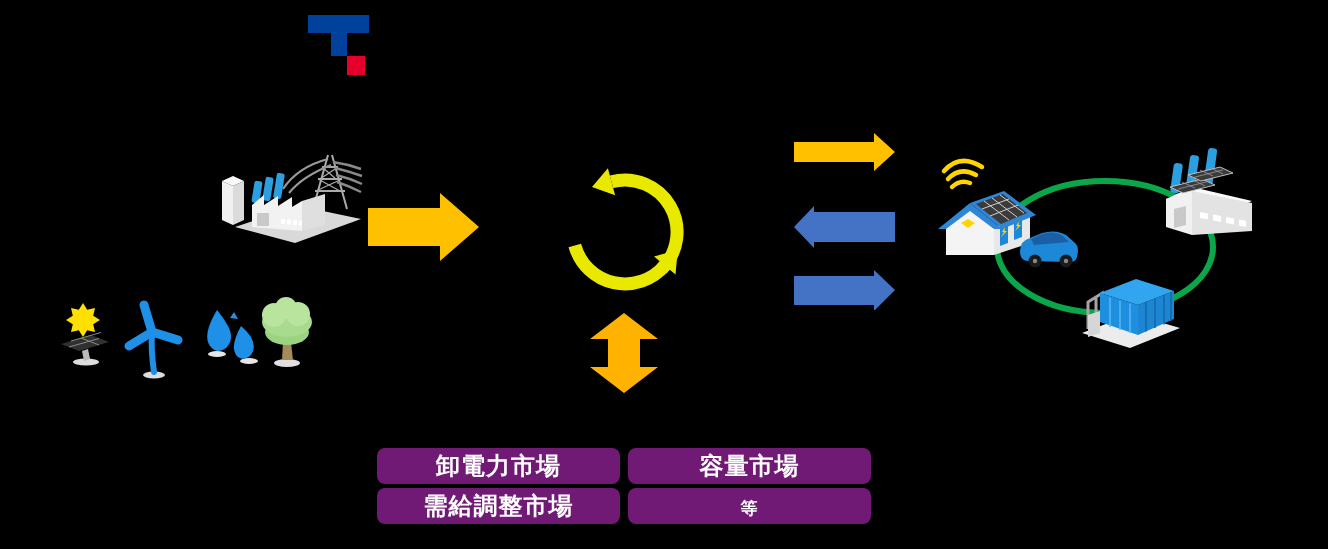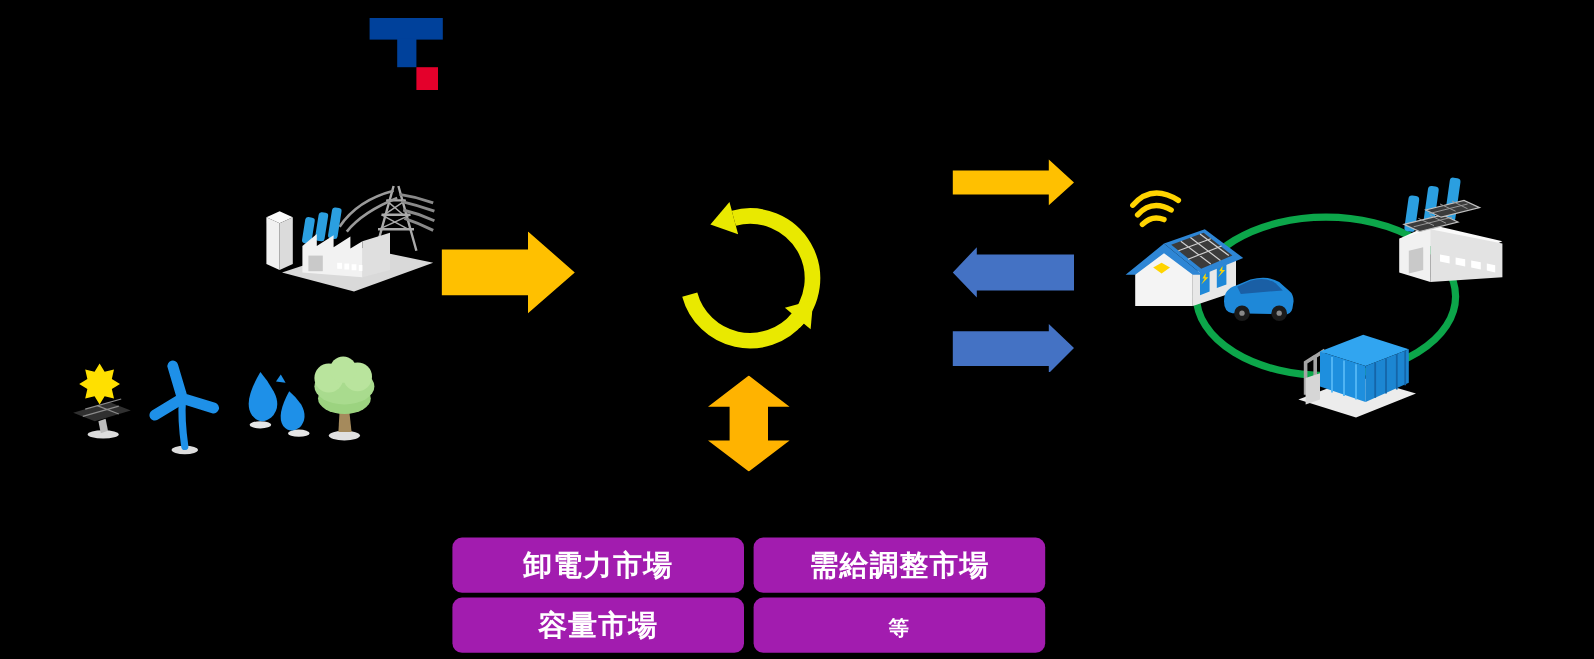--- a/index.html
+++ b/index.html
@@ -11,21 +11,21 @@
   
   .logo-bar{position:absolute;left:308px;top:15px;width:61px;height:18px;background:#00419B;}
   .logo-stem{position:absolute;left:331px;top:32px;width:16px;height:24px;background:#00419B;}
   .logo-square{position:absolute;left:347px;top:56px;width:18px;height:19px;background:#E4002B;}
   
   .market-grid{
     position:absolute;left:377px;top:448px;
     display:grid;grid-template-columns:243px 243px;gap:4px 8px;
   }
   .market-box{
-    width:243px;height:46px;background:#a21caf;border-radius:8px;
+    width:243px;height:36px;background:#701a75;border-radius:8px;
     color:#ffffff;font-weight:bold;font-size:24px;
     display:flex;align-items:center;justify-content:center;letter-spacing:1px;
     white-space:nowrap;
   }
   .market-box .suffix{font-size:17px;font-weight:bold;margin-top:4px;}
   svg{display:block;}
 </style>
 </head>
 <body>
 
@@ -175,25 +175,25 @@
       <path d="M216,167 L216,196.5 M225,163.5 L225,193 M234,160 L234,189.5 M241,157.3 L241,186" stroke="#1565A8" stroke-width="1.5" fill="none"></path>
     </g>
   </svg>
 
   <div class="market-grid">
     <div class="market-box">
       <span>卸電力市場</span>
         <span class="suffix"></span>
     </div>
     <div class="market-box">
-      <span>需給調整市場</span>
+      <span>容量市場</span>
         <span class="suffix"></span>
     </div>
     <div class="market-box">
-      <span>容量市場</span>
+      <span>需給調整市場</span>
         <span class="suffix"></span>
     </div>
     <div class="market-box">
         <span class="suffix">等</span>
     </div>
   </div>
 
 </div>
 
 </body></html>

